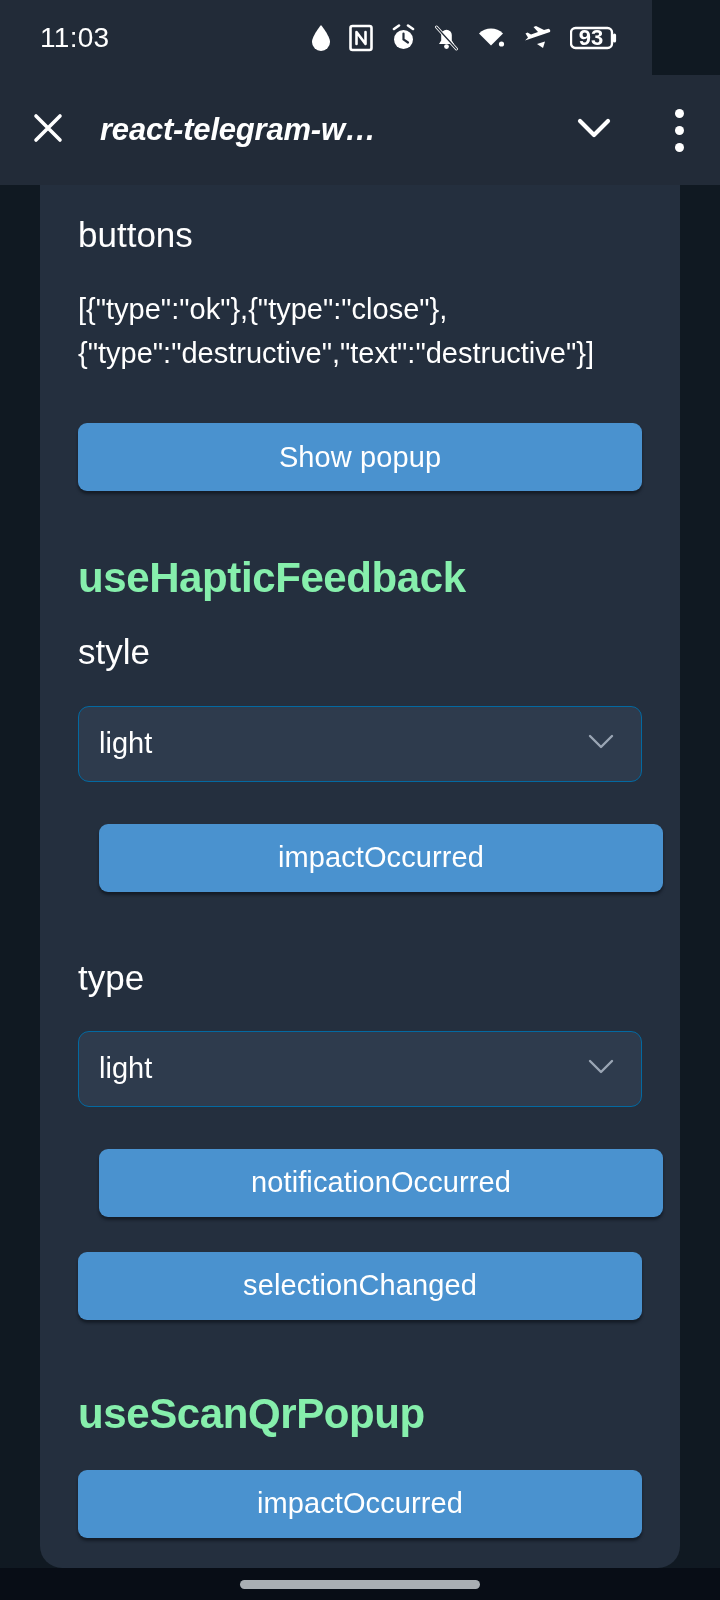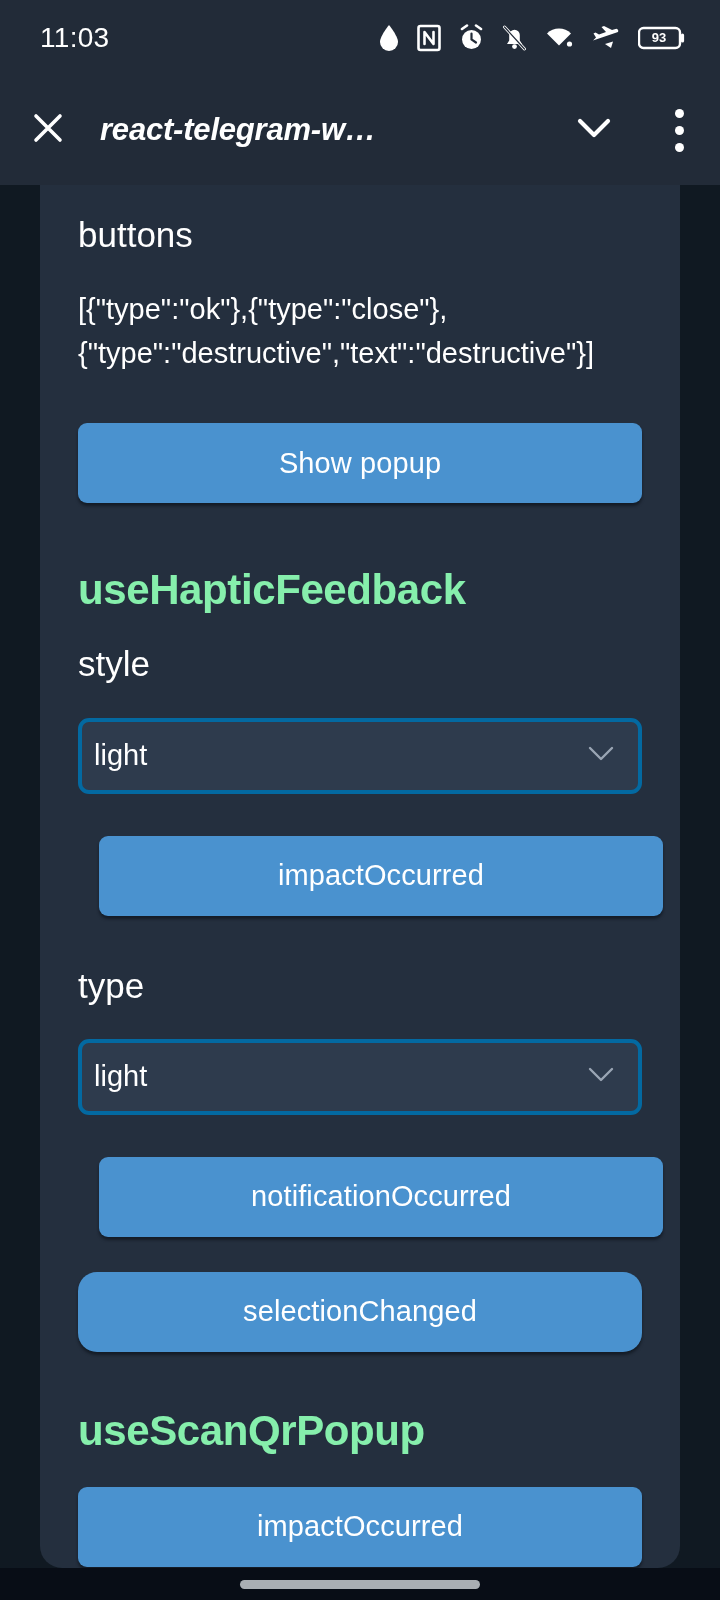--- a/index.html
+++ b/index.html
@@ -6,21 +6,21 @@
   html,body {
     width:720px; height:1600px;
     background:#101922;
     font-family:"Liberation Sans", sans-serif;
     overflow:hidden;
   }
   #screen { position:relative; width:720px; height:1600px; background:#101922; }
 
   
   .status-bar {
-    position:absolute; top:0; left:0; width:720px; height:75px;
+    position:absolute; top:0; left:0; width:652px; height:75px;
     background:#222b38;
     display:flex; align-items:center; justify-content:space-between;
     padding:0 34px 0 40px;
   }
   .status-time { color:#ffffff; font-size:28px; letter-spacing:.3px; }
   .status-icons { display:flex; align-items:center; gap:17px; }
   .sicon { display:flex; align-items:center; justify-content:center; }
 
   
   .app-header {
@@ -52,49 +52,49 @@
   .field-label {
     color:#ffffff; font-size:35px; line-height:1.35;
     margin-top:26px;
   }
   .json-text {
     color:#ffffff; font-size:29px; line-height:1.5;
     margin-top:30px; word-break:break-word;
   }
 
   .btn {
-    display:block; width:100%; height:80px;
+    display:block; width:100%; height:68px;
     background:#4a92cf; color:#ffffff;
     border:none; border-radius:9px;
     font-family:"Liberation Sans", sans-serif;
     font-size:29px; letter-spacing:.1px;
     box-shadow:0 3px 3px rgba(8,13,20,.55);
     cursor:pointer;
   }
   .btn-gap-lg { margin-top:48px; }
   .btn-gap-md { margin-top:42px;margin-left:21px; }
-  .btn-gap-sm { margin-top:35px;border-radius:19px; }
+  .btn-gap-sm { margin-top:35px; }
 
   .section-title {
     color:#86efac; font-size:42px; font-weight:bold;
     letter-spacing:-.4px; margin-top:63px;
   }
 
   .select-wrap {
     position:relative; margin-top:30px;
     width:100%; height:76px;
   }
   .select-box {
     width:100%; height:76px;
     background:#2e3b4d;
-    border:4px solid #0369a1;
+    border:1px solid #0369a1;
     border-radius:11px;
     color:#ffffff; font-size:29px;
     display:flex; align-items:center;
-    padding:0 12px;
+    padding:0 20px;
     cursor:pointer;
   }
   .select-chevron {
     position:absolute; right:26px; top:50%;
     transform:translateY(-50%);
     pointer-events:none;
   }
 
   
   .nav-bar {
@@ -160,21 +160,21 @@
           <path d="M2 16.5 L27 8 a2.2 2.2 0 0 0 -1.5 -3.2 L21 6 L13 2 L10.5 3 L15 8 L8 10.5 L4.5 8.5 L2.5 9.5 L5 13.5 Z" fill="#ffffff"></path>
           <path d="M14 20 L22 17.5 L20 24 Z" fill="#ffffff"></path>
         </svg>
       </span>
 
       <span class="sicon" style="position:relative;">
         <svg width="48" height="28" viewBox="0 0 48 28">
           <rect x="1" y="4" width="41" height="20" rx="4.5" fill="none" stroke="#ffffff" stroke-width="2.4"></rect>
           <path d="M44.5 11 v6" stroke="#ffffff" stroke-width="3.2" stroke-linecap="round"></path>
         </svg>
-        <span style="position:absolute;left:0;top:0;width:42px;height:28px;display:flex;align-items:center;justify-content:center;color:#ffffff;font-size:13px;font-weight:bold;">93</span>
+        <span style="position:absolute;left:0;top:0;width:42px;height:28px;display:flex;align-items:center;justify-content:center;color:#ffffff;font-size:22px;font-weight:bold;">93</span>
       </span>
 
     </div>
   </div>
 
   <div class="app-header">
     <div class="hdr-close">
       <span>
         <svg width="38" height="38" viewBox="0 0 38 38">
           <path d="M7 7 L31 31 M31 7 L7 31" stroke="#ffffff" stroke-width="3.6" stroke-linecap="round"></path>
@@ -213,34 +213,34 @@
         <div class="select-box">light</div>
         <span class="select-chevron">
           <svg width="30" height="20" viewBox="0 0 30 20">
             <path d="M4 4 L15 15 L26 4" fill="none" stroke="#9aa5b4" stroke-width="2.4" stroke-linecap="round" stroke-linejoin="round"></path>
           </svg>
         </span>
       </div>
 
       <button class="btn btn-gap-md">impactOccurred</button>
 
-      <div class="field-label" style="margin-top:46px;">type</div>
+      <div class="field-label" style="margin-top:62px;">type</div>
       <div class="select-wrap">
         <div class="select-box">light</div>
         <span class="select-chevron">
           <svg width="30" height="20" viewBox="0 0 30 20">
             <path d="M4 4 L15 15 L26 4" fill="none" stroke="#9aa5b4" stroke-width="2.4" stroke-linecap="round" stroke-linejoin="round"></path>
           </svg>
         </span>
       </div>
 
       <button class="btn btn-gap-md">notificationOccurred</button>
       <button class="btn btn-gap-sm">selectionChanged</button>
 
-      <div class="section-title" style="margin-top:55px;">useScanQrPopup</div>
+      <div class="section-title" style="margin-top:70px;">useScanQrPopup</div>
 
       <button class="btn" style="margin-top:32px;">impactOccurred</button>
 
     </div>
   </div>
 
   <div class="nav-bar">
     <div class="nav-handle"></div>
   </div>
 

